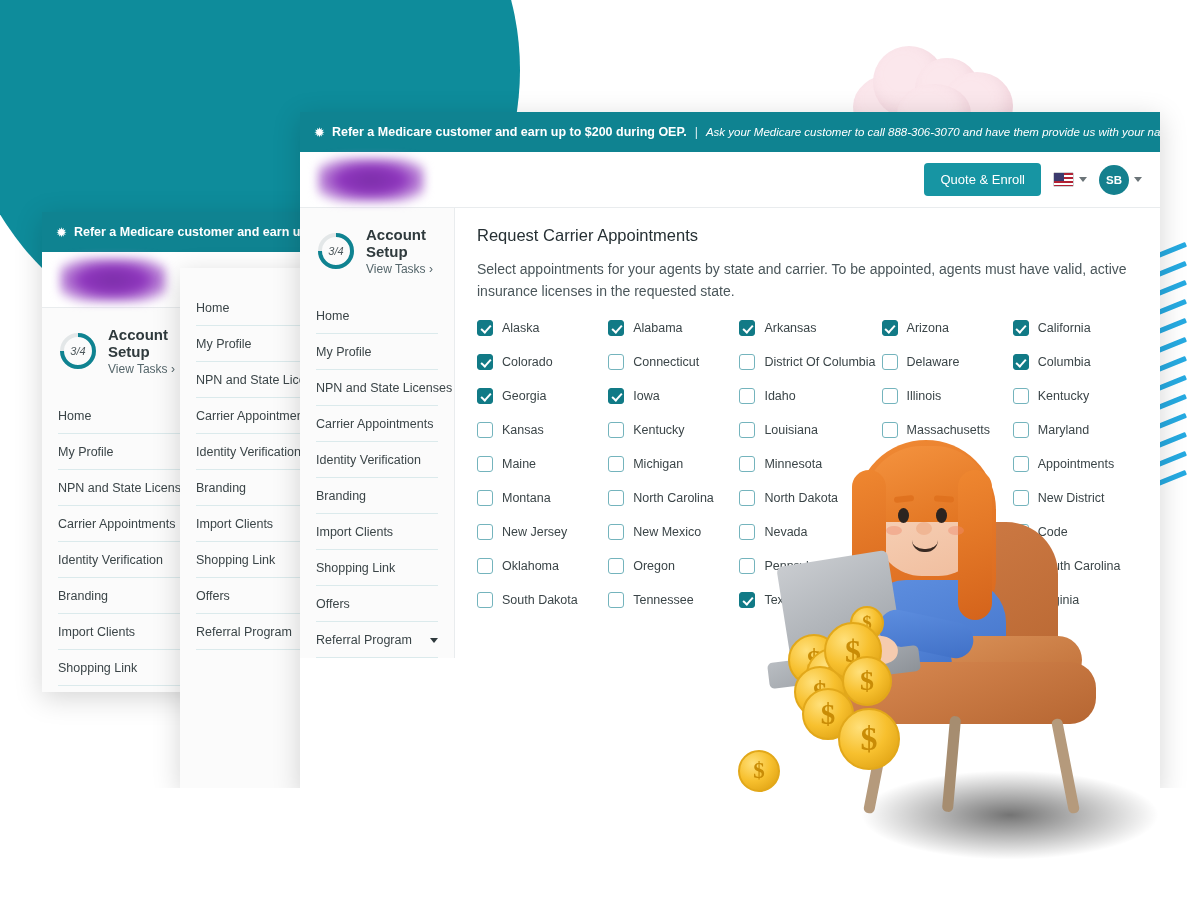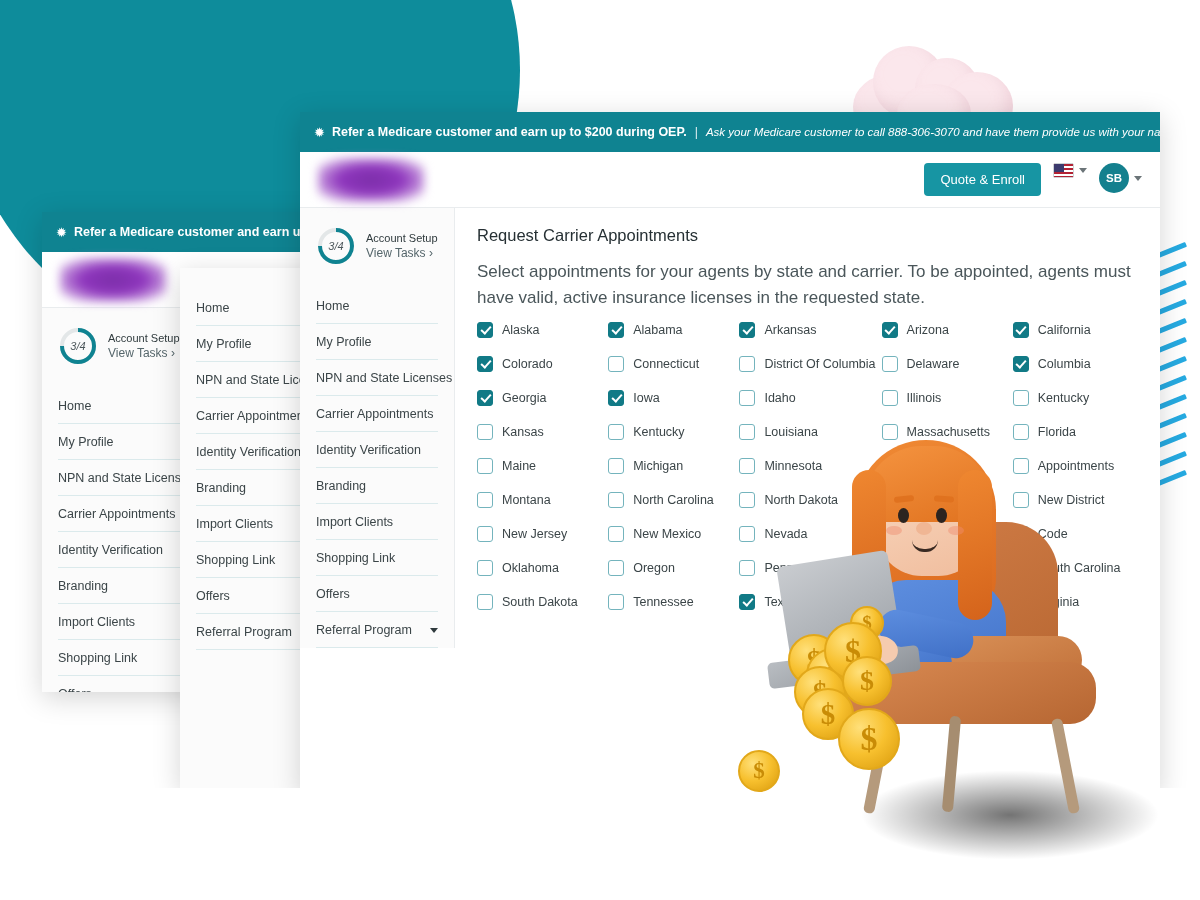--- a/index.html
+++ b/index.html
@@ -73,21 +73,21 @@
     display: flex; align-items: center;
     padding: 0 18px;
     border-bottom: 1px solid #e9ecee;
     background: #fff;
   }
   .logo-blur {
     width: 106px; height: 44px; border-radius: 6px;
     background: radial-gradient(ellipse at center, #7b2fa8 0%, #8e35bd 42%, #c79ade 72%, rgba(255,255,255,0) 88%);
     filter: blur(5px);
   }
-  .topbar-right { margin-left: auto; display: flex; align-items: flex-start; gap: 12px; }
+  .topbar-right { margin-left: auto; display: flex; align-items: center; gap: 12px; }
   .btn-quote {
     background: #1795a3; color: #fff; border: none;
     padding: 9px 16px; border-radius: 4px;
     font-size: 13px; cursor: pointer; white-space: nowrap;
   }
   .flag-wrap, .avatar-wrap { display: flex; align-items: center; gap: 5px; cursor: pointer; }
   .flag {
     width: 21px; height: 15px; border-radius: 2px; overflow: hidden;
     position: relative; background: #b22234; border: 1px solid #cdd3d6;
   }
@@ -112,38 +112,38 @@
     background: #fbfbfb;
     border-right: 1px solid #e9ecee;
   }
   .setup-head { display: flex; align-items: center; gap: 10px; margin-bottom: 22px; }
   .ring { position: relative; width: 40px; height: 40px; flex: 0 0 40px; font-style: italic; }
   .ring svg { display: block; transform: rotate(-90deg); }
   .ring span {
     position: absolute; inset: 0; display: flex; align-items: center; justify-content: center;
     font-size: 11px; color: #4d575b;
   }
-  .setup-txt .t1 { font-size: 11px; font-weight: normal; color: #2f3a3d; }
+  .setup-txt .t1 { font-size: 15px; font-weight: bold; color: #2f3a3d; }
   .setup-txt .t2 { font-size: 12px; color: #55666b; margin-top: 2px; }
   .nav-item {
     font-size: 12.5px; color: #3b4548;
     padding: 11px 0 10px 0;
     border-bottom: 1px solid #dbeaec;
     cursor: pointer;
     display: flex; align-items: center; justify-content: space-between;
     white-space: nowrap;
   }
   .nav-item:first-of-type { border-top: none; }
   .nav-caret { width: 0; height: 0; border-left: 4px solid transparent;
                border-right: 4px solid transparent; border-top: 5px solid #2f3a3d; }
 
   
   .main { flex: 1; padding: 18px 22px 0 22px; min-width: 0; }
   .page-title { font-size: 16.5px; color: #263034; margin-bottom: 14px; }
-  .page-desc { font-size: 17px; color: #4a565a; line-height: 1.55; margin-bottom: 10px; }
+  .page-desc { font-size: 14px; color: #4a565a; line-height: 1.55; margin-bottom: 18px; }
 
   .state-grid { display: grid; grid-template-columns: repeat(5, 1fr); row-gap: 18px; column-gap: 6px; }
   .state-grid.cols1 { grid-template-columns: 1fr; }
   .state-item { display: flex; align-items: center; gap: 9px; cursor: pointer; white-space: nowrap; }
   .cb { width: 16px; height: 16px; flex: 0 0 16px; border-radius: 3px;
         border: 1.5px solid #74b4bd; background: #fff; position: relative; }
   .cb.on { background: #117a86; border-color: #117a86; }
   .cb.on::after {
     content: ""; position: absolute; left: 4.5px; top: 1.5px;
     width: 4px; height: 8px; border: solid #fff; border-width: 0 2px 2px 0;
@@ -729,21 +729,21 @@
           <div class="state-item">
             <span class="cb"></span>
             <span class="state-label">Louisiana</span>
           </div>
           <div class="state-item">
             <span class="cb"></span>
             <span class="state-label">Massachusetts</span>
           </div>
           <div class="state-item">
             <span class="cb"></span>
-            <span class="state-label">Florida</span>
+            <span class="state-label">Maryland</span>
           </div>
           <div class="state-item">
             <span class="cb"></span>
             <span class="state-label">Maine</span>
           </div>
           <div class="state-item">
             <span class="cb"></span>
             <span class="state-label">Michigan</span>
           </div>
           <div class="state-item">

